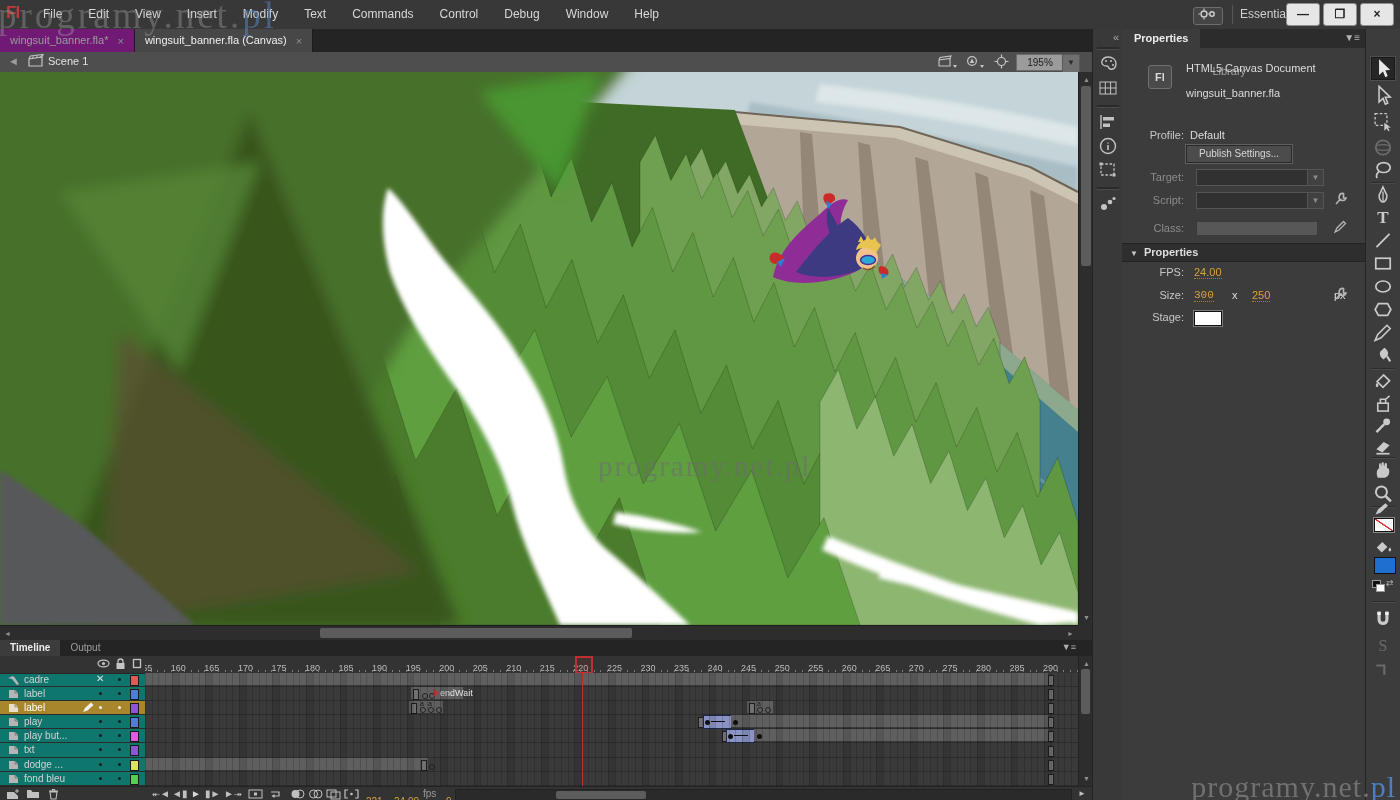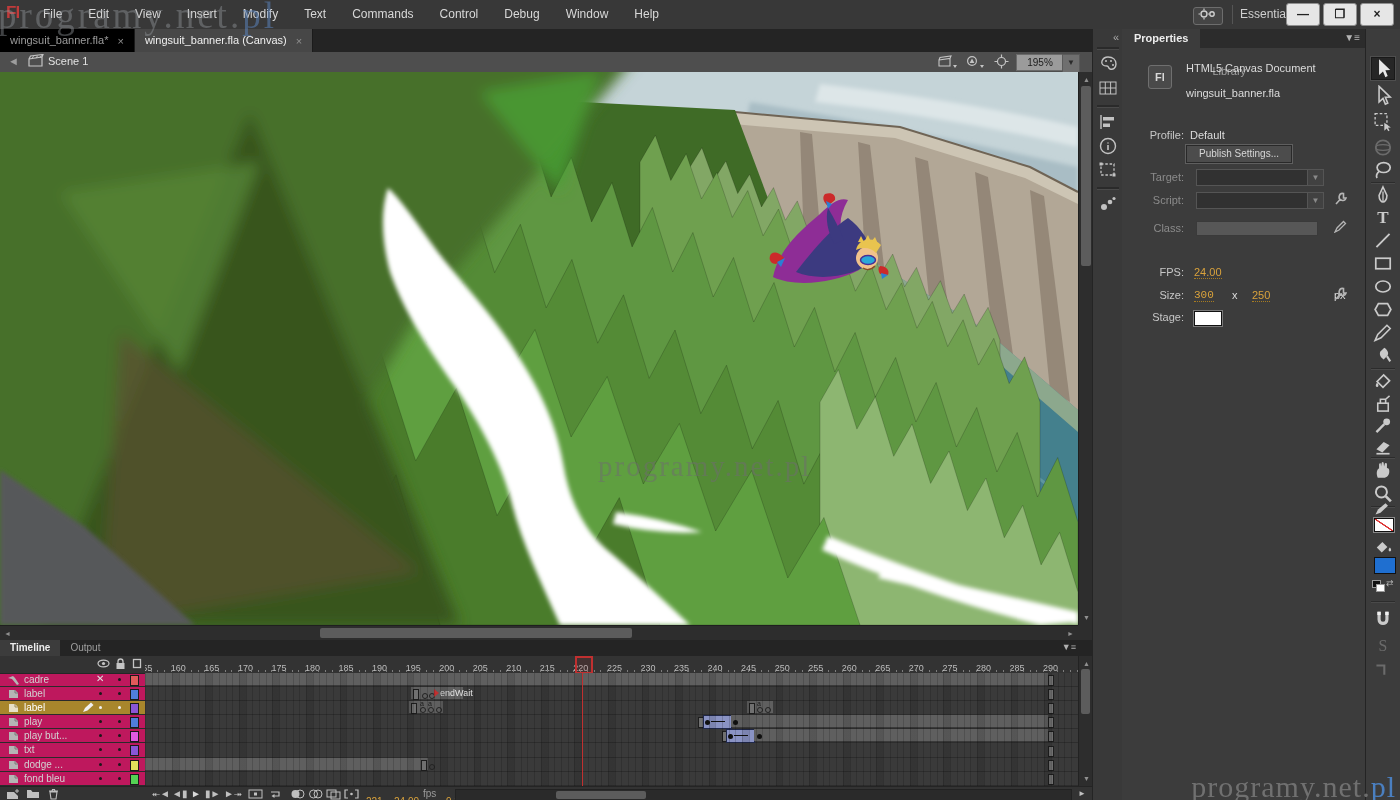--- a/index.html
+++ b/index.html
@@ -22,21 +22,21 @@
   
   .wm{font-family:"Liberation Serif",serif;pointer-events:none;}
   #wm-top{left:-2px;top:-6px;font-size:37px;color:rgba(150,155,160,0.42);letter-spacing:3px;z-index:50;}
   #wm-top .pl{color:rgba(90,130,185,0.55);}
   #wm-center{left:598px;top:378px;font-size:29px;color:rgba(110,110,110,0.55);letter-spacing:2px;z-index:20;}
   #wm-br{right:4px;bottom:-4px;font-size:30px;color:rgba(130,130,130,0.75);letter-spacing:1px;z-index:50;}
   #wm-br .pl{color:#4a7fc0;}
   
   #doc-tabs{left:0;top:29px;width:1092px;height:23px;background:#242424;border-bottom:1px solid #1d1d1d;display:flex;}
   .doc-tab{height:23px;padding:0 10px;font-size:11px;line-height:23px;display:flex;align-items:center;gap:9px;border-right:1px solid #1b1b1b;}
-  .doc-tab.inactive{background:#000000;color:#9b9b9b;}
+  .doc-tab.inactive{background:#701a75;color:#9b9b9b;}
   .doc-tab.active{background:#474747;color:#efefef;}
   .tab-close{font-size:11px;color:#8f8f8f;line-height:10px;}
   
   #edit-bar{left:0;top:52px;width:1092px;height:20px;background:#4e4e4e;border-bottom:1px solid #333;}
   #back-arrow{position:absolute;left:8px;top:3px;color:#9d9d9d;font-size:11px;}
   #scene-label{position:absolute;left:48px;top:3px;font-size:11px;color:#e2e2e2;}
   .eb-icon{position:absolute;top:2px;color:#c4c4c4;}
   #zoom-select{position:absolute;left:1016px;top:2px;width:46px;height:15px;background:#9b9b9b;border:1px solid #6a6a6a;
                color:#1c1c1c;font-size:10px;text-align:center;line-height:15px;}
   #zoom-caret{position:absolute;left:1062px;top:2px;width:16px;height:17px;background:#6f6f6f;border:1px solid #5a5a5a;
@@ -82,21 +82,21 @@
   #toolbar{left:1365px;top:29px;width:35px;height:771px;background:#3c3c3c;border-left:1px solid #242424;}
   .tool{position:absolute;left:6px;width:22px;height:21px;color:#cacaca;}
   .tool.active{background:#262626;border:1px solid #191919;outline:1px solid #4e4e4e;left:5px;}
   .tool.disabled{color:#6b6b6b;}
   .tool-sep{position:absolute;left:5px;width:24px;height:1px;background:#2c2c2c;border-bottom:1px solid #4a4a4a;}
   #stroke-swatch{position:absolute;left:8px;top:489px;width:18px;height:12px;background:
       linear-gradient(to top right, #fff 46%, #d33 47%, #d33 53%, #fff 54%);border:1px solid #111;outline:1px solid #888;}
   #fill-swatch{position:absolute;left:8px;top:528px;width:20px;height:15px;background:#1f6fd0;border:1px solid #111;}
   .tiny-sw{position:absolute;width:7px;height:6px;border:1px solid #999;}
   
-  #timeline{left:0;top:640px;width:1092px;height:160px;background:#be185d;}
+  #timeline{left:0;top:640px;width:1092px;height:160px;background:#0f766e;}
   #tl-tabs{position:absolute;left:0;top:0;width:1092px;height:16px;background:#242424;display:flex;}
   .tl-tab{padding:0 10px;font-size:10px;line-height:16px;}
   .tl-tab.active{background:#3c3c3c;color:#ededed;font-weight:bold;}
   .tl-tab.inactive{color:#9d9d9d;}
   #tl-menu{position:absolute;right:16px;top:2px;color:#b0b0b0;font-size:9px;}
   #tl-header{position:absolute;left:0;top:16px;width:1092px;height:17px;background:#333;border-bottom:1px solid #262626;}
   #layers{position:absolute;left:0;top:33px;width:145px;height:113px;border-right:3px solid #4d7c0f;}
   .layer-row{height:13.1px;border-bottom:1px solid #2b2b2b;position:relative;font-size:10px;color:#d2d2d2;}
   .layer-row.selected{background:#a8862c;color:#fff;}
   .lname{position:absolute;left:24px;top:1px;white-space:nowrap;}
@@ -585,20 +585,21 @@
         <span class="dd-btn">▼</span>
       </div>
     <svg class="mini-icon" style="left:212px;top:163px;" width="14" height="14" viewBox="0 0 14 14">
         <path d="M9.5 1.5 A3.5 3.5 0 1 0 12 6 L9.5 6 L9.5 3.5 Z M2 12 L6.5 7" fill="none" stroke="#b5b5b5" stroke-width="1.6"></path>
       </svg>
     <div class="plabel dim" style="left:4px;top:193px;">Class:</div>
     <div id="class-input"></div>
     <svg class="mini-icon" style="left:212px;top:191px;" width="13" height="13" viewBox="0 0 13 13">
         <path d="M1 12 L3 8 L9.5 1.5 L11.5 3.5 L5 10 Z" fill="none" stroke="#b5b5b5" stroke-width="1.3"></path>
       </svg>
+    <div class="section-bar" style="top:214px;"><span class="tri">▼</span><span>Properties</span></div>
     <div class="plabel" style="left:4px;top:237px;">FPS:</div>
     <div class="hotvalue" style="left:72px;top:237px;">24.00</div>
     <div class="plabel" style="left:4px;top:260px;">Size:</div>
     <div class="hotvalue" style="left:72px;top:260px;font-family:Liberation Mono, monospace;">300</div>
     <div class="pvalue" style="left:110px;top:260px;">x</div>
     <div class="hotvalue" style="left:130px;top:260px;">250</div>
     <div class="pvalue" style="left:172px;top:260px;margin-left:40px;">px</div>
     <svg class="mini-icon" style="left:212px;top:258px;" width="14" height="14" viewBox="0 0 14 14">
         <path d="M9.5 1.5 A3.5 3.5 0 1 0 12 6 L9.5 6 L9.5 3.5 Z M2 12 L6.5 7" fill="none" stroke="#b5b5b5" stroke-width="1.6"></path>
       </svg>

